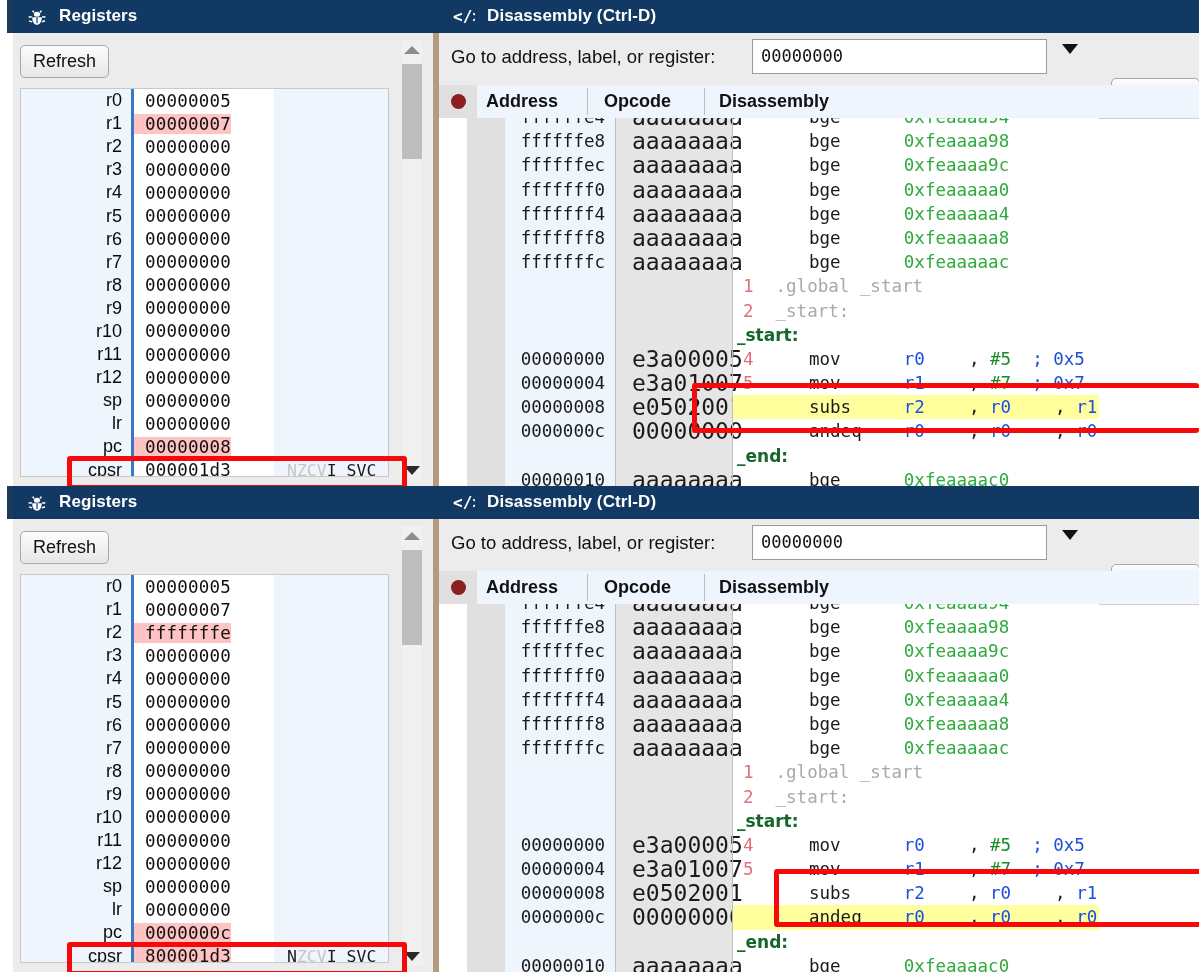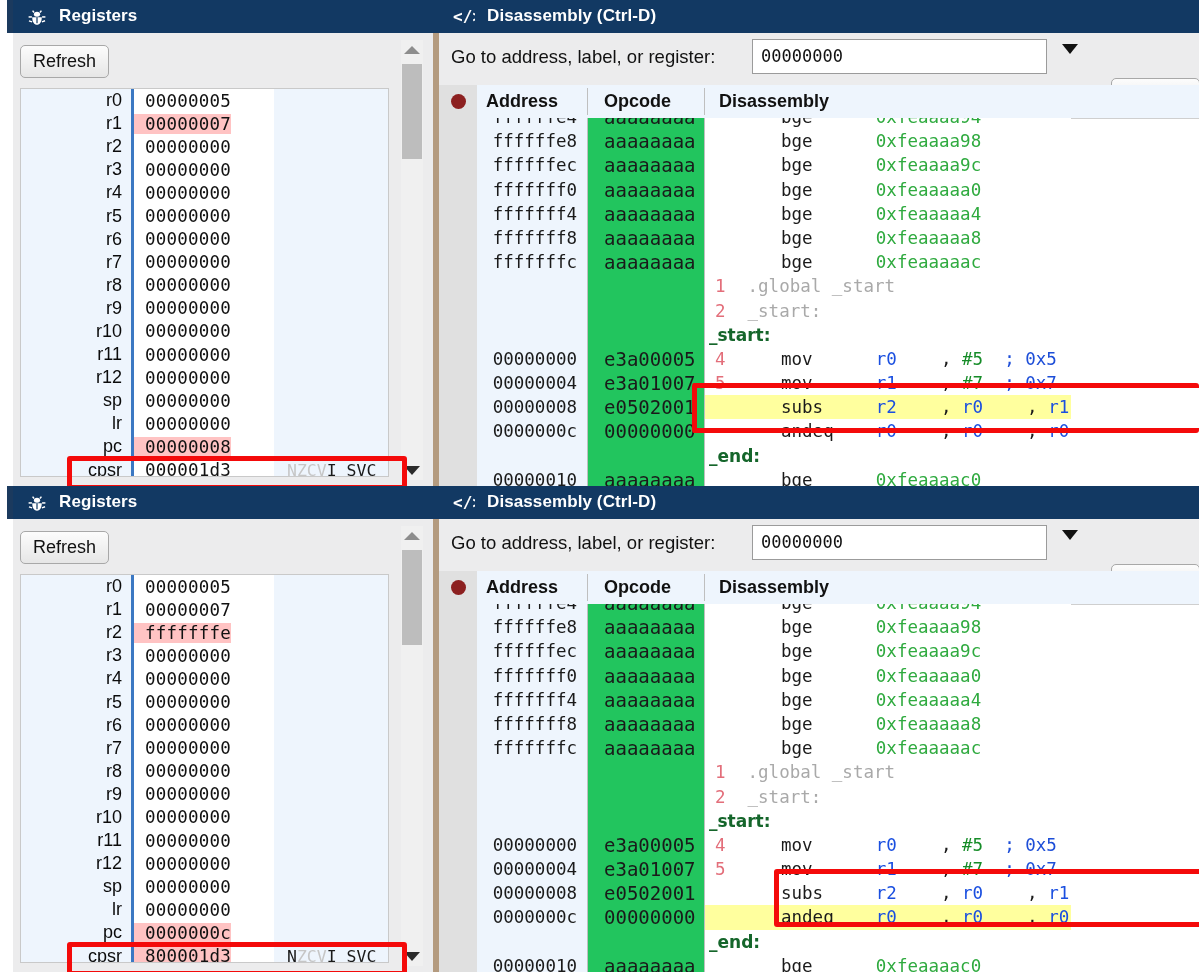--- a/index.html
+++ b/index.html
@@ -69,29 +69,29 @@
           border-bottom:1px solid #cfcfcf;font-weight:bold;font-size:18px;color:#111;}
   .colhdr .gutter{position:absolute;left:0;top:0;width:38px;height:33px;background:#e0e0e0;
                   display:flex;align-items:center;justify-content:center;}
   .bpdot{width:15px;height:15px;border-radius:50%;background:#8c2020;}
   .colhdr .c-addr{position:absolute;left:47px;top:6px;text-align:center;}
   .colhdr .c-sep1{position:absolute;left:148px;top:3px;width:1px;height:27px;background:#bfbfbf;}
   .colhdr .c-op{position:absolute;left:165px;top:6px;}
   .colhdr .c-sep2{position:absolute;left:265px;top:3px;width:1px;height:27px;background:#bfbfbf;}
   .colhdr .c-dis{position:absolute;left:280px;top:6px;}
 
-  .dislist{position:absolute;left:6px;top:118px;width:632px;height:368px;overflow:hidden;background:#fff;}
+  .dislist{position:absolute;left:6px;top:118px;width:632px;height:368px;overflow:hidden;background:#fff;padding-left:28px;}
   .disrow{position:relative;height:24.2px;}
   .disrow .gut{position:absolute;left:0;top:0;width:38px;height:24.2px;background:#e0e0e0;}
   .disrow .addr{position:absolute;left:38px;top:0;width:110px;height:24.2px;background:#eef5fd;
         font-family:"DejaVu Sans Mono",monospace;font-size:17.5px;color:#1a1a1a;text-align:right;
         padding-right:10px;box-sizing:border-box;line-height:24.2px;white-space:pre;}
   .disrow .vline{position:absolute;left:148px;top:0;width:1px;height:24.2px;background:#bfbfbf;}
-  .disrow .opc{position:absolute;left:149px;top:0;width:116px;height:24.2px;background:#22c55e;
-        font-family:"DejaVu Sans Mono",monospace;font-size:19px;color:#1a1a1a;
+  .disrow .opc{position:absolute;left:149px;top:0;width:116px;height:24.2px;background:#e5e5e5;
+        font-family:"DejaVu Sans Mono",monospace;font-size:23px;color:#1a1a1a;
         padding-left:16px;box-sizing:border-box;line-height:24.2px;white-space:pre;}
   .disrow .vline2{position:absolute;left:265px;top:0;width:1px;height:24.2px;background:#bfbfbf;}
   .disrow .body{position:absolute;left:266px;top:0;right:0;height:24.2px;line-height:24.2px;
         font-family:"DejaVu Sans Mono",monospace;font-size:17.5px;white-space:pre;padding-left:4px;}
   .disrow.hl .body{background:#ffff9e;}
   .disrow.blank .body{background:#fff;}
   .ln{color:#e36e7a;display:inline-block;width:28px;text-align:left;padding-left:6px;box-sizing:border-box;}
   .ln.sp{color:transparent;}
   .mn{color:#1a1a1a;margin-left:44px;}
   .reg{color:#1a4fe0;}

